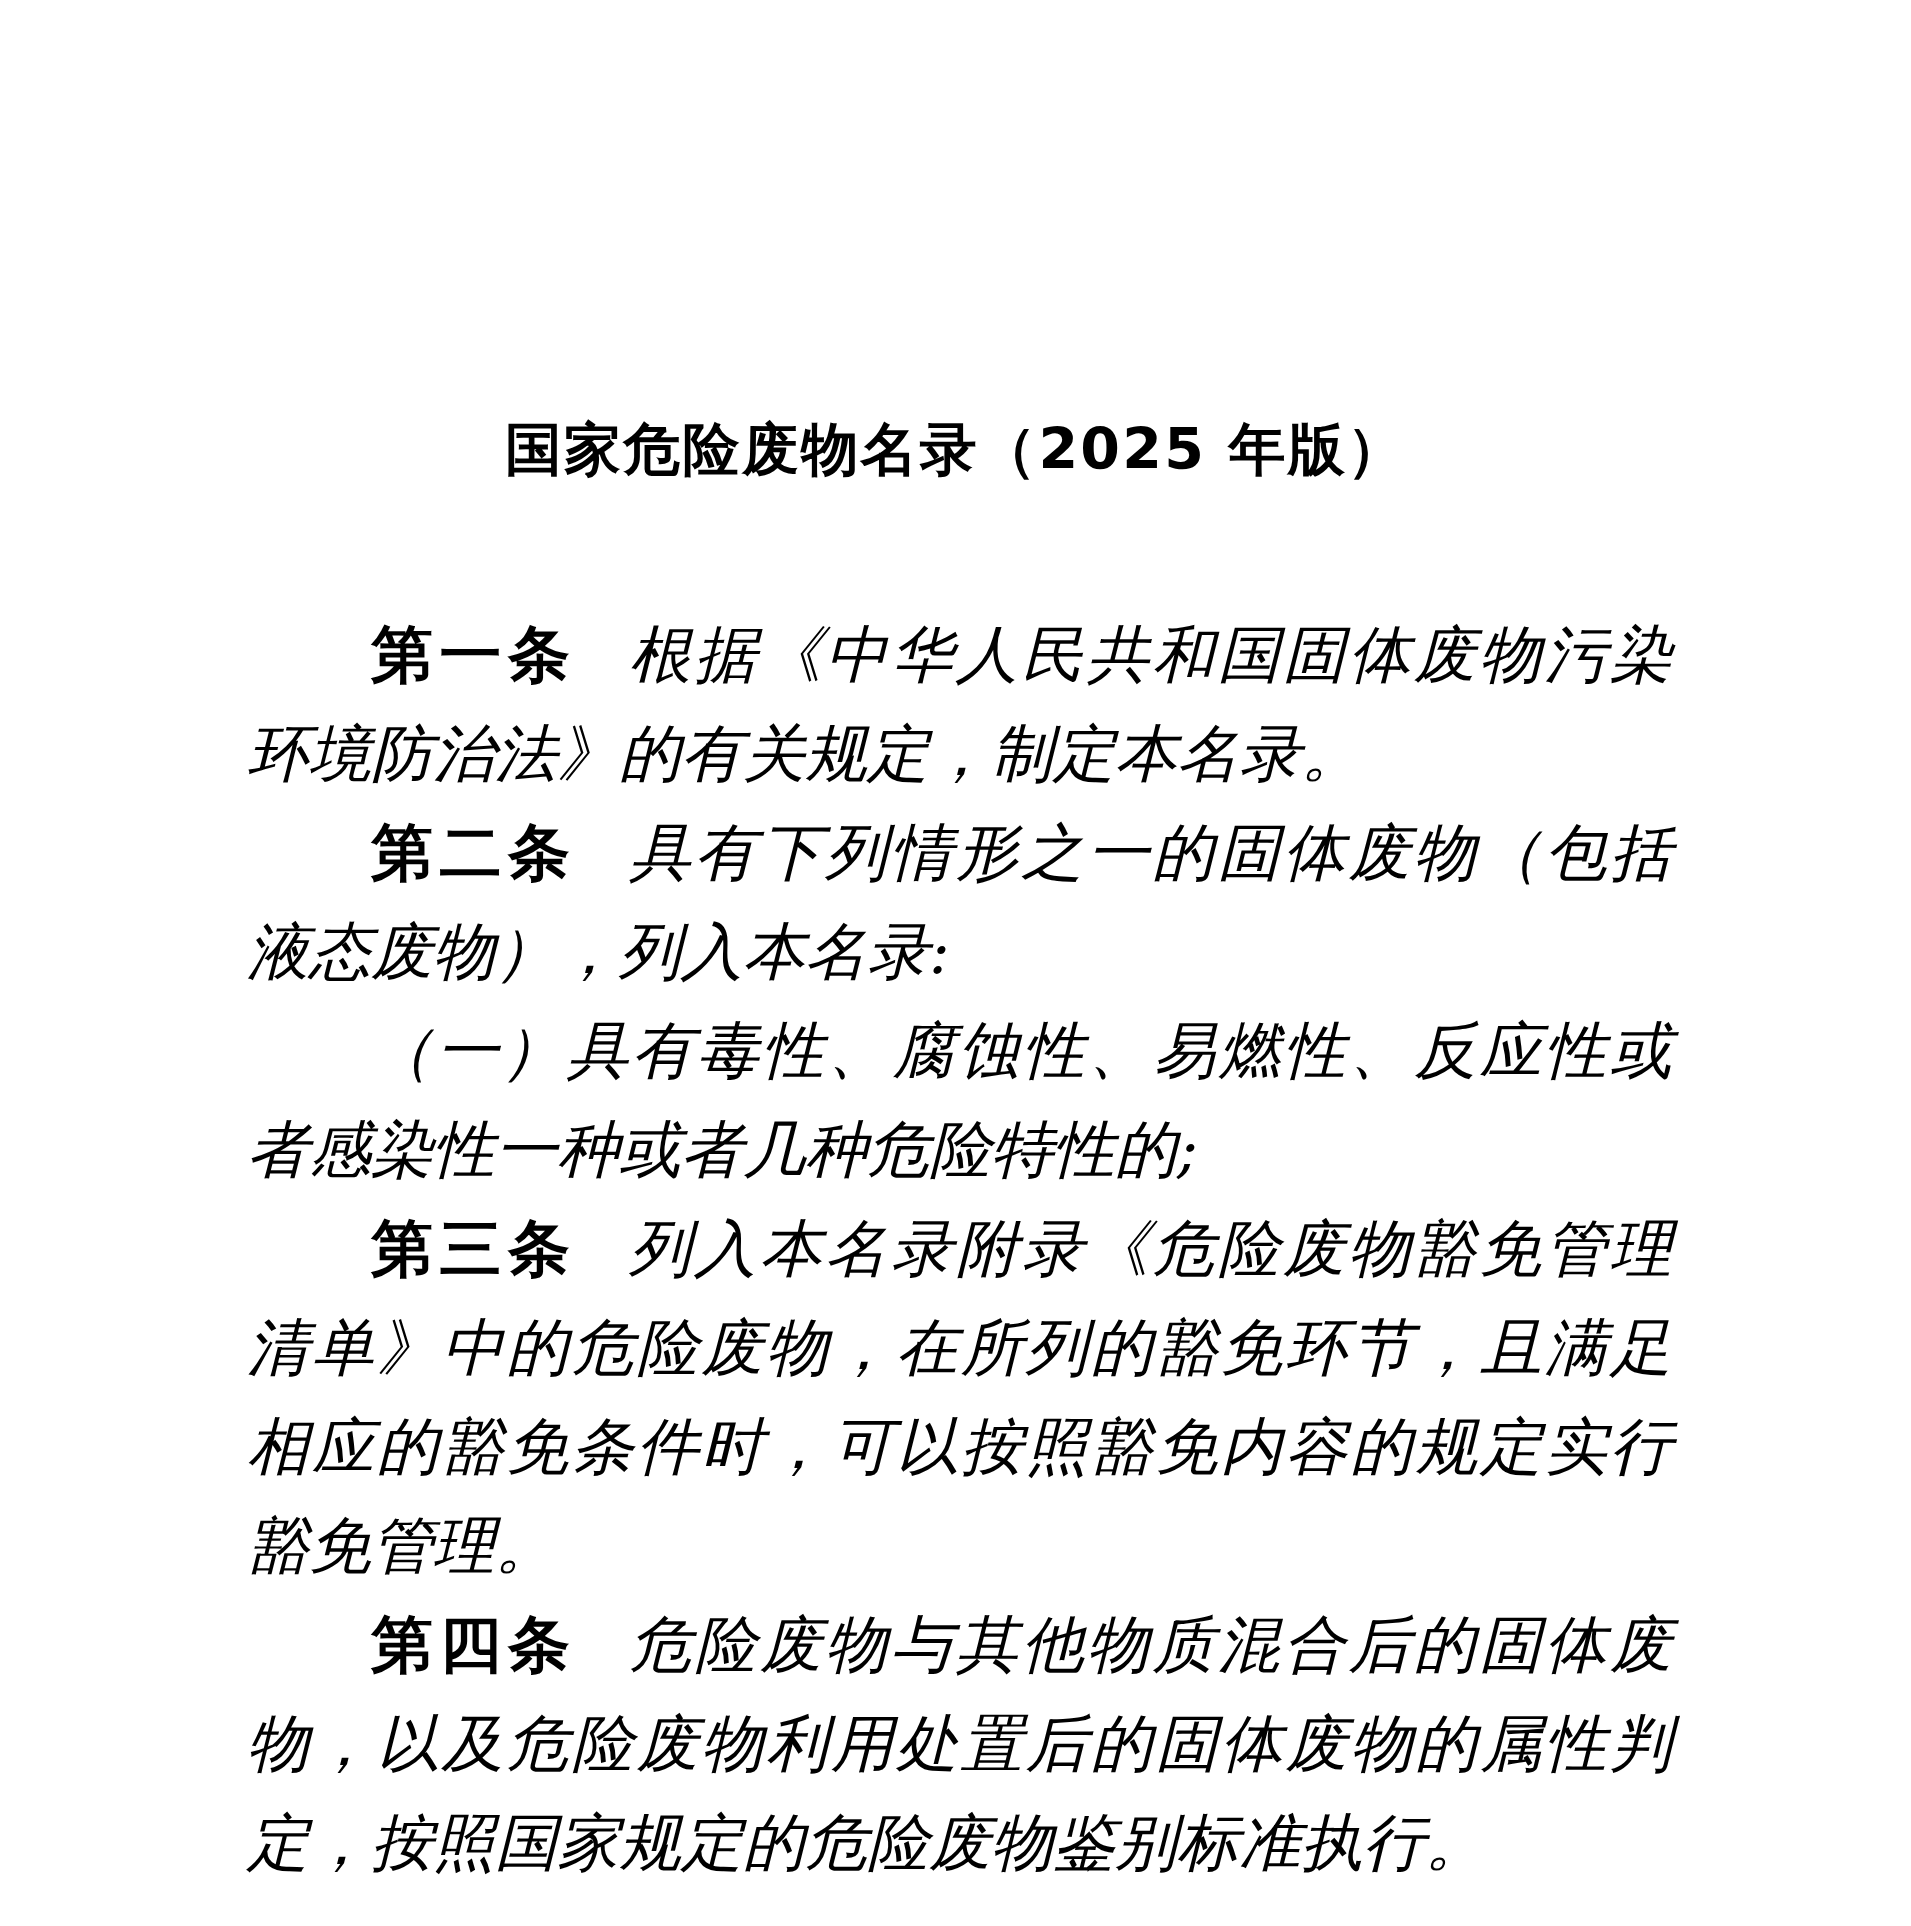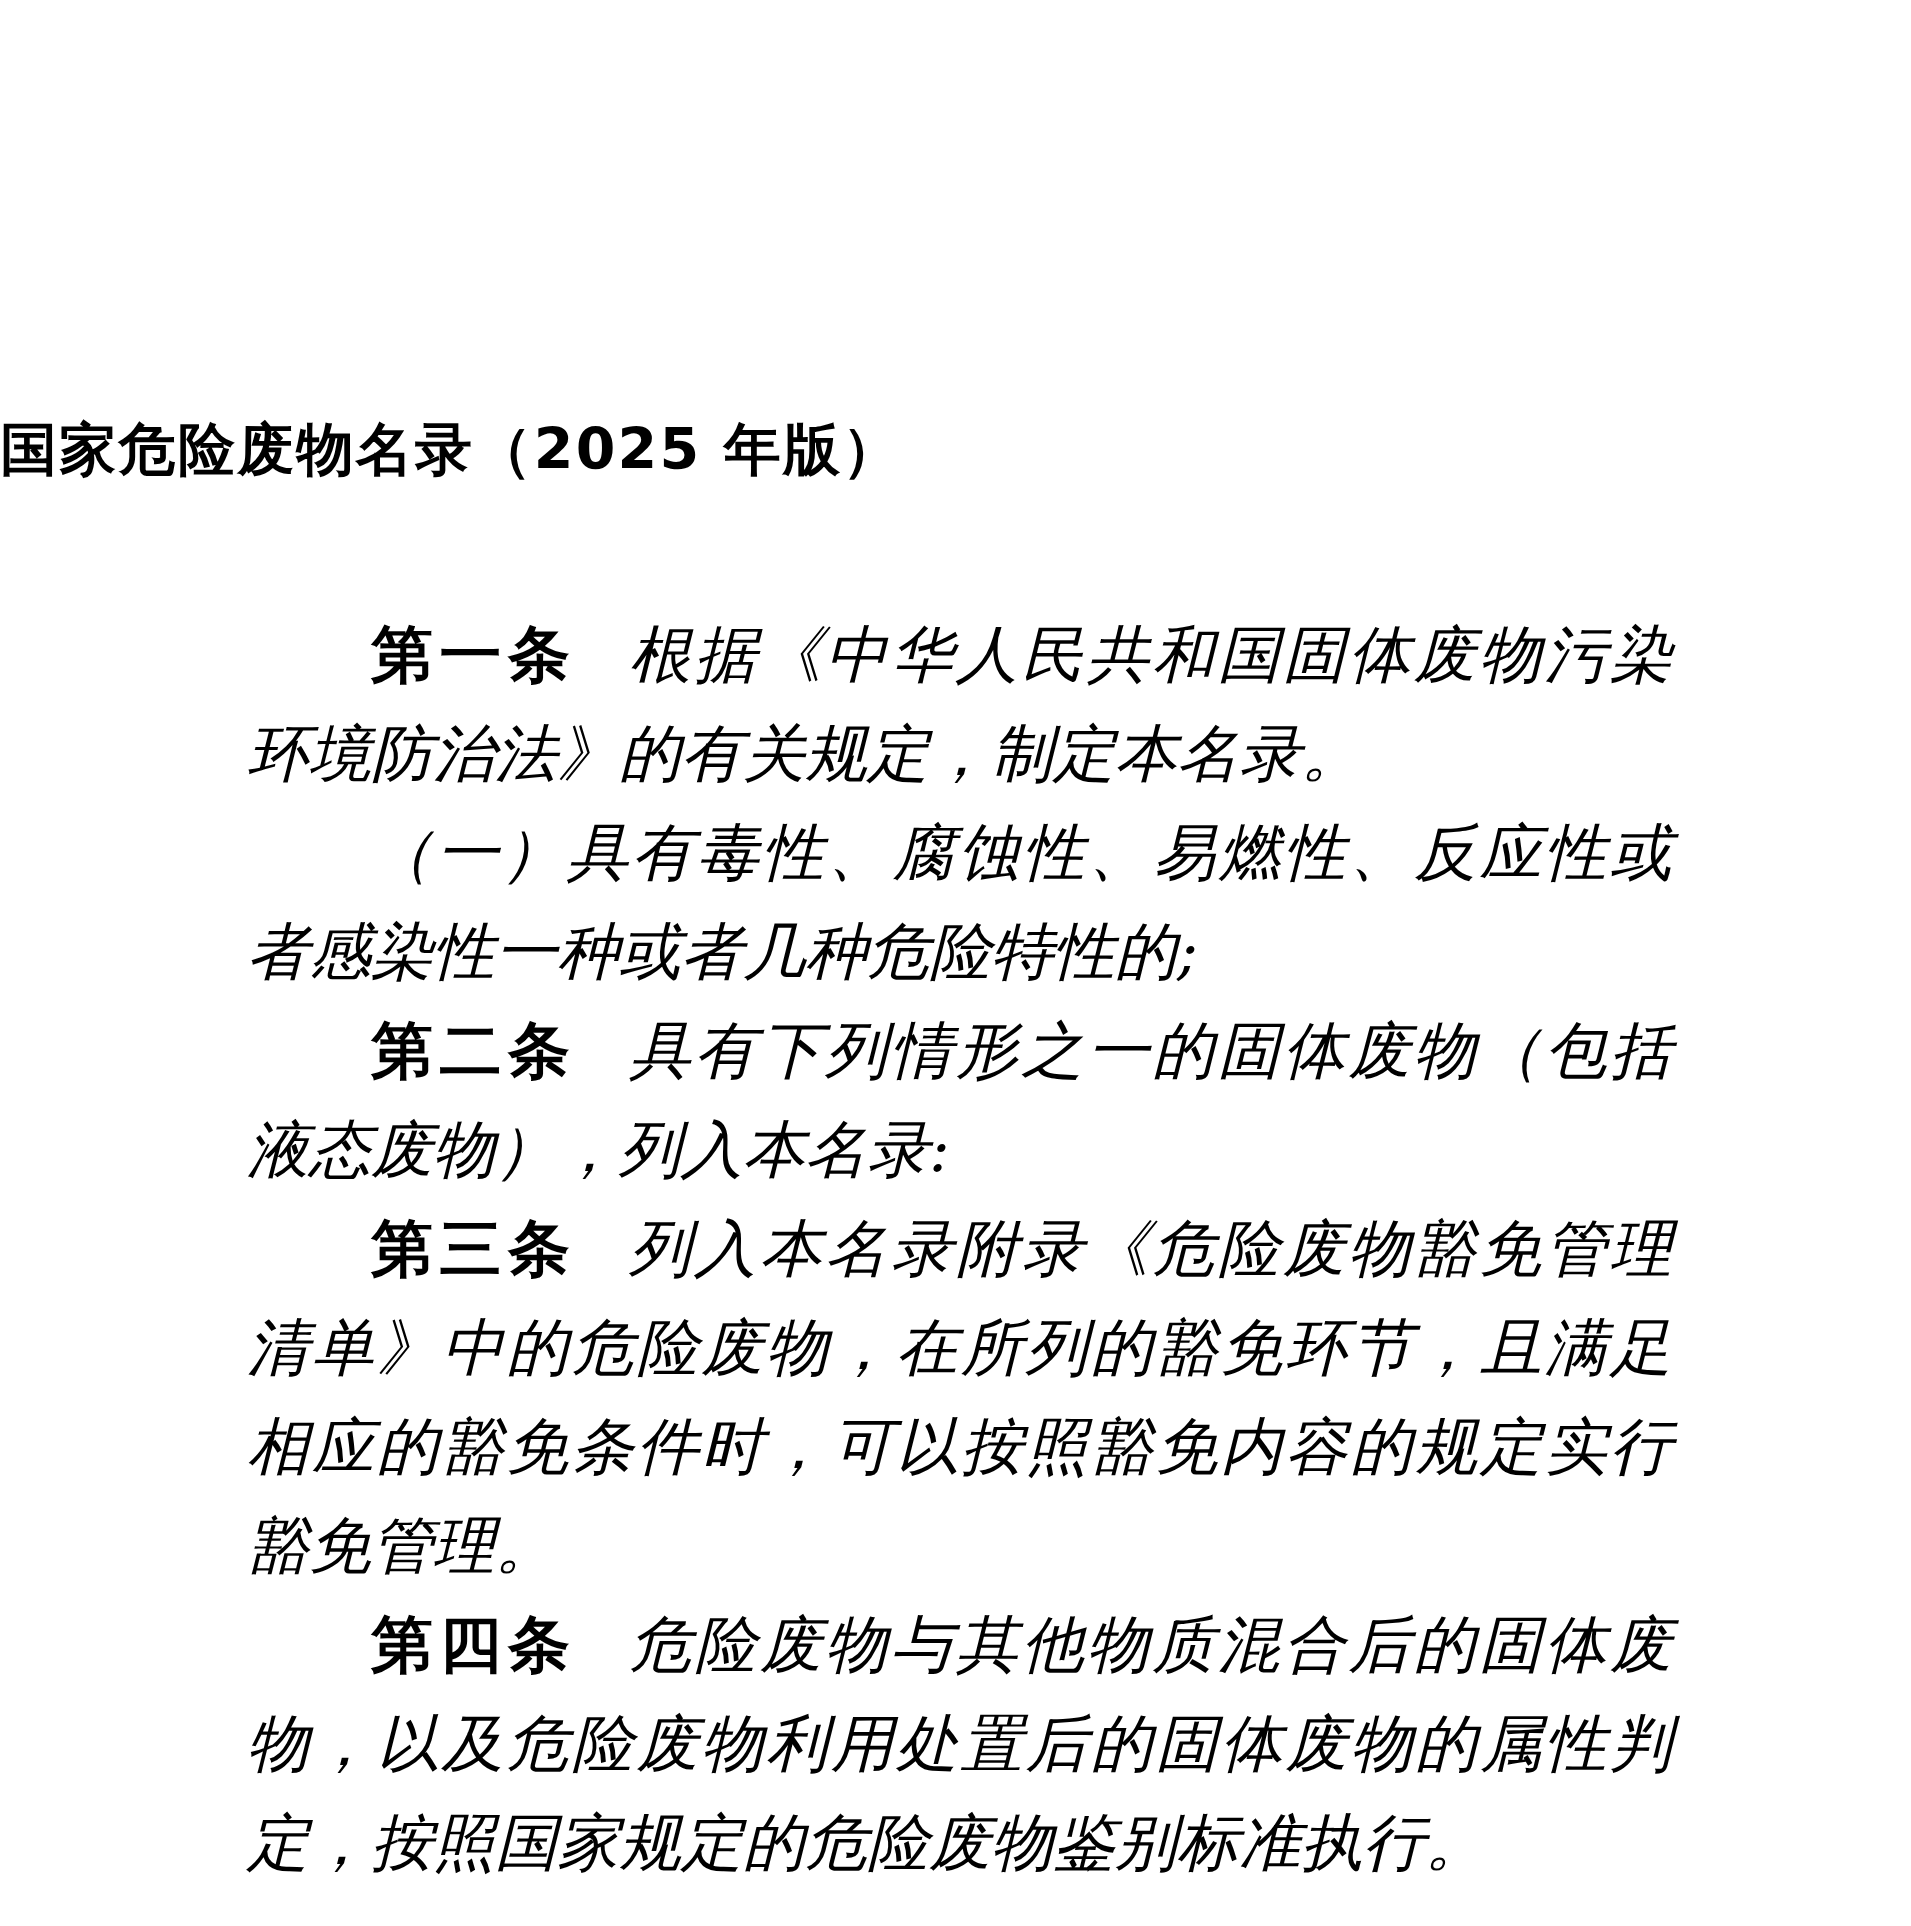--- a/index.html
+++ b/index.html
@@ -11,21 +11,21 @@
     position: relative;
     width: 1911px;
     height: 2703px;
     background: #ffffff;
     color: #000000;
     overflow: hidden;
     font-family: "DejaVu Serif", "Liberation Serif", serif;
   }
   .doc-title {
     margin-top: 420px;
-    text-align: left;
+    text-align: center;
     font-family: "DejaVu Sans", "Liberation Sans", sans-serif;
     font-weight: 900;
     font-style: normal;
     font-size: 57px;
     line-height: 58px;
     letter-spacing: 2.3px;
   }
   .doc-body {
     margin: 127px 239px 0 247px; 
   }
@@ -61,25 +61,25 @@
 
   <div class="doc-title">国家危险废物名录（2025 年版）</div>
 
   <div class="doc-body">
 
     <p>
       <span class="p-label">第一条</span><span class="p-text">根据《中华人民共和国固体废物污染环境防治法》的有关规定，制定本名录。</span>
     </p>
 
     <p>
-      <span class="p-label"></span><span class="p-text">（一）具有毒性、腐蚀性、易燃性、反应性或者感染性一种或者几种危险特性的;</span>
+      <span class="p-label">第二条</span><span class="p-text">具有下列情形之一的固体废物（包括液态废物），列入本名录:</span>
     </p>
 
     <p>
-      <span class="p-label">第二条</span><span class="p-text">具有下列情形之一的固体废物（包括液态废物），列入本名录:</span>
+      <span class="p-label"></span><span class="p-text">（一）具有毒性、腐蚀性、易燃性、反应性或者感染性一种或者几种危险特性的;</span>
     </p>
 
 
     <p>
       <span class="p-label">第三条</span><span class="p-text">列入本名录附录《危险废物豁免管理清单》中的危险废物，在所列的豁免环节，且满足相应的豁免条件时，可以按照豁免内容的规定实行豁免管理。</span>
     </p>
 
     <p>
       <span class="p-label">第四条</span><span class="p-text">危险废物与其他物质混合后的固体废物，以及危险废物利用处置后的固体废物的属性判定，按照国家规定的危险废物鉴别标准执行。</span>
     </p>

